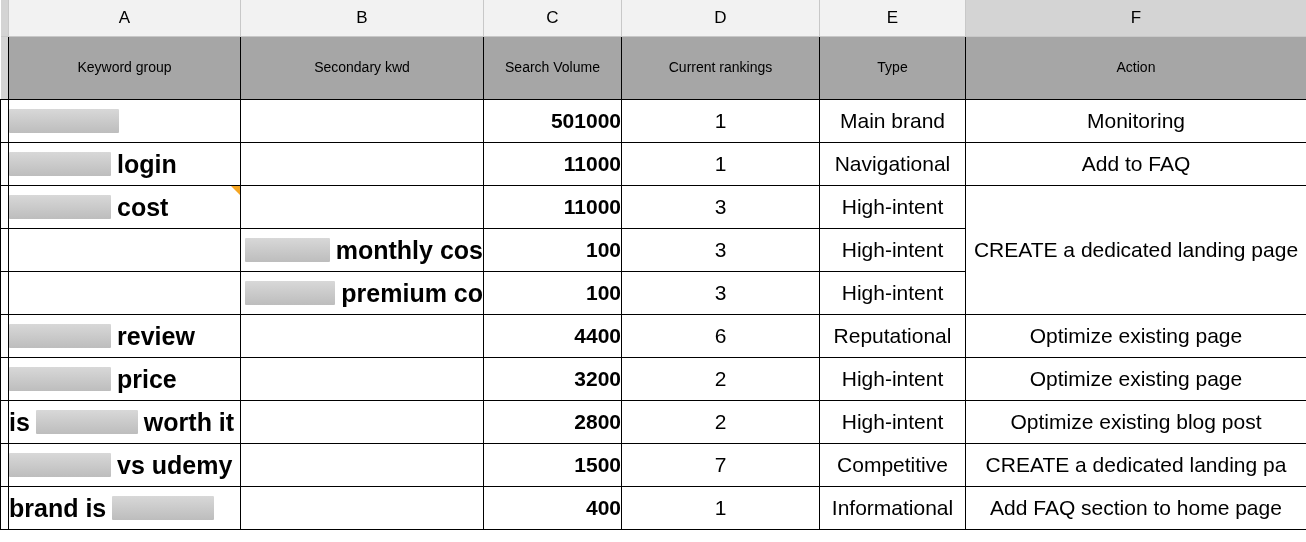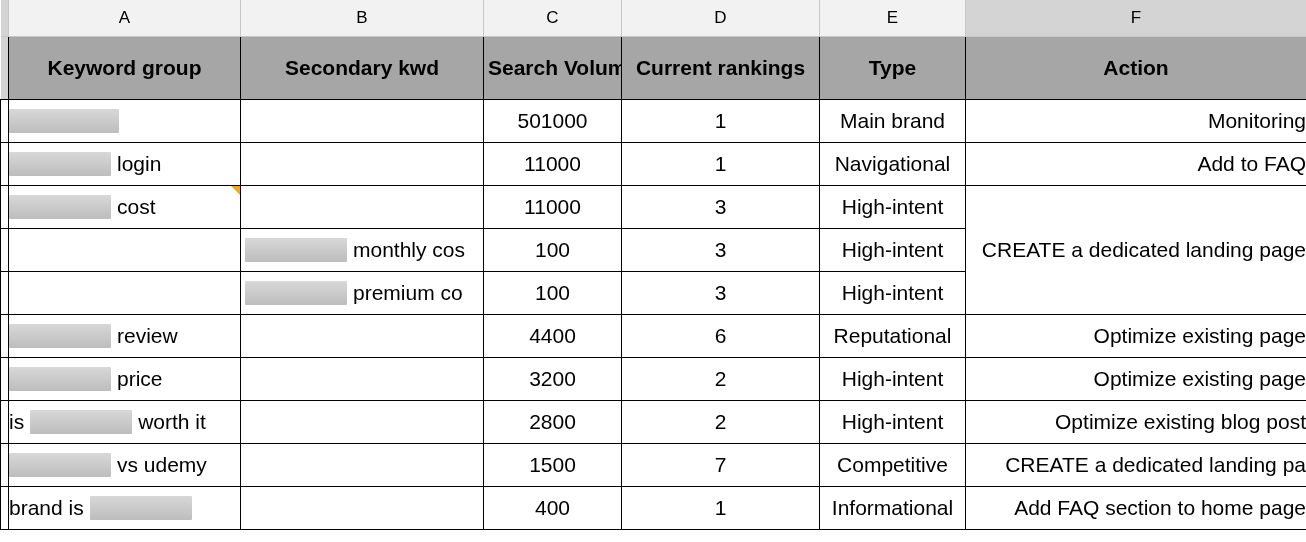--- a/index.html
+++ b/index.html
@@ -43,22 +43,22 @@
     background: #d4d4d4;
   }
   tr.colheads th.corner {
     background: #d4d4d4;
     width: 8px;
     border-left: none;
   }
   
   tr.header td {
     background: #a6a6a6;
-    font-weight: bold;
-    font-size: 21px;
+    font-weight: normal;
+    font-size: 14px;
     text-align: center;
     vertical-align: middle;
     height: 62px;
     line-height: 1.12;
     padding: 0 4px;
   }
   tr.header td.rowgutter {
     background: #d4d4d4;
     border-left: none;
     padding: 0;
@@ -74,44 +74,44 @@
   }
   tr.datarow td {
     height: 42px;
     font-size: 21px;
     vertical-align: middle;
     color: #000;
     background: #ffffff;
   }
   td.c-a { padding-left: 6px; text-align: left; }
   td.c-b { padding-left: 6px; text-align: left; border-radius: 8px; }
-  td.c-c { text-align: center; }
+  td.c-c { text-align: right; font-weight: bold; }
   td.c-d { text-align: center; }
   td.c-e { text-align: center; padding: 0 3px; }
-  td.c-f { text-align: right; padding-left: 6px; }
+  td.c-f { text-align: center; padding-left: 6px; }
   td.c-f.wrapcell {
     white-space: normal;
     line-height: 1.15;
     vertical-align: middle;
   }
   
   .redact {
     display: inline-block;
     height: 24px;
     vertical-align: middle;
     background: linear-gradient(180deg, #d8d8d8 0%, #c9c9c9 55%, #bdbdbd 100%);
     border-radius: 1px;
   }
   .cell-inline {
     display: flex;
     align-items: center;
     gap: 6px;
     height: 100%;
   }
-  .kwtext { font-size: 21px; }
+  .kwtext { font-size: 25px; font-weight: bold; }
   
   .comment-marker {
     position: absolute;
     width: 0;
     height: 0;
     border-top: 9px solid #f5a623;
     border-left: 9px solid transparent;
     right: 0;
     top: 0;
   }

